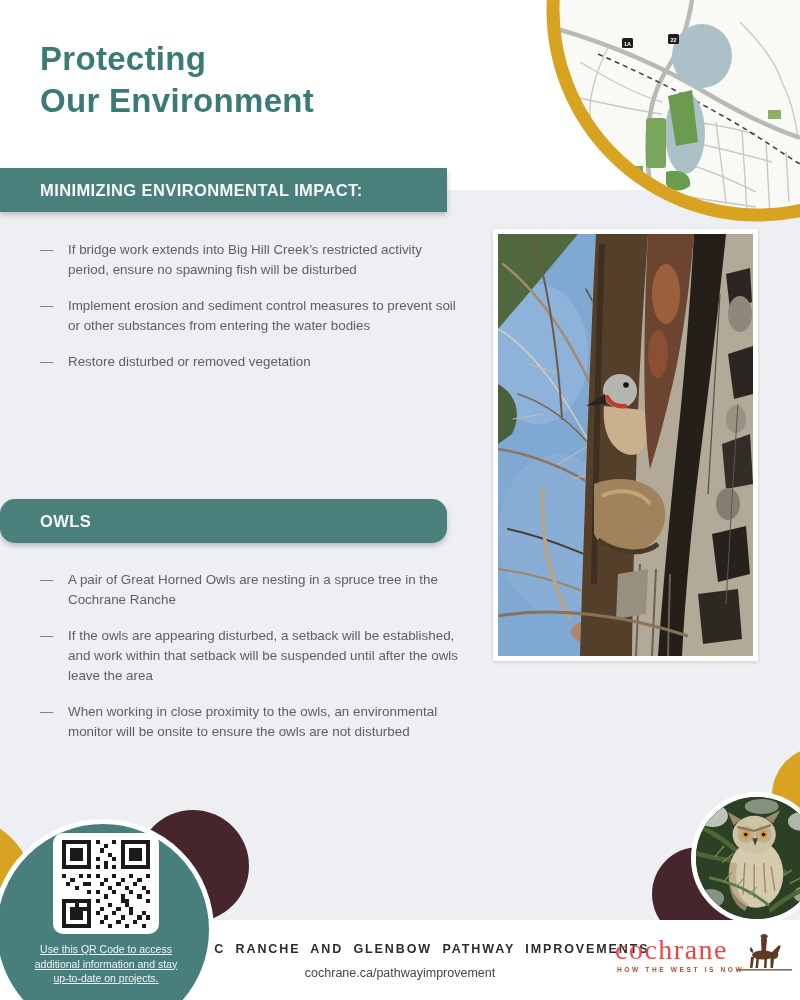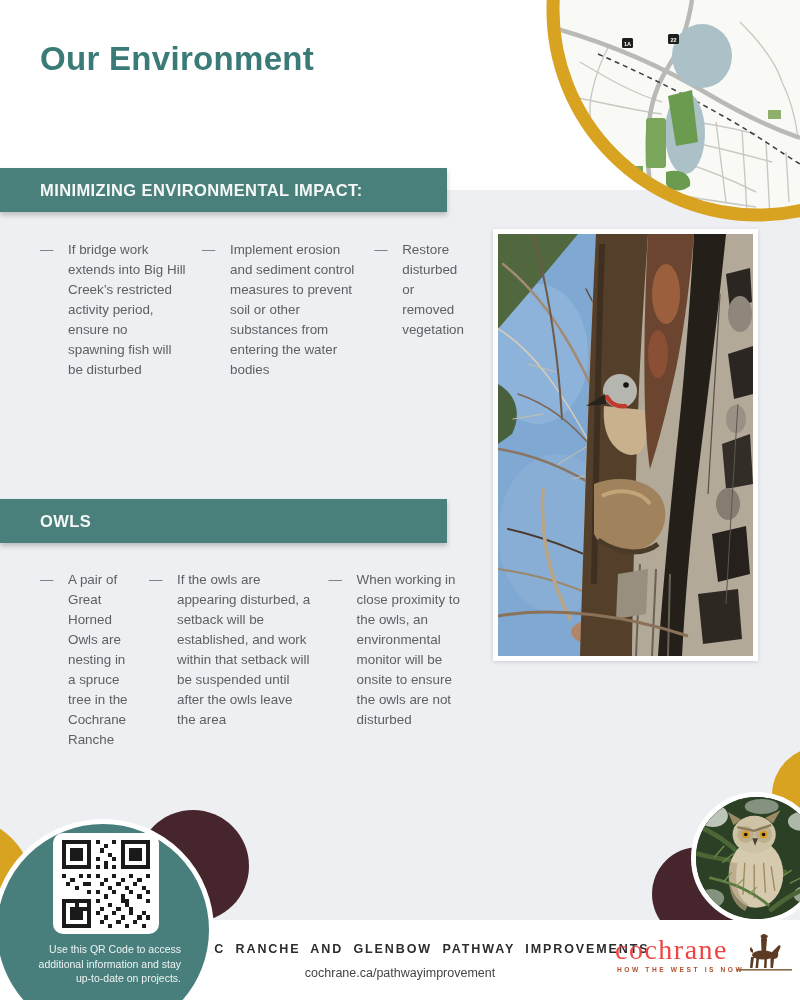--- a/index.html
+++ b/index.html
@@ -7,23 +7,23 @@
           font-family:"Liberation Sans",sans-serif;}
   .bg-gray{position:absolute;left:0;top:190px;width:800px;height:730px;background:#edeff3;}
   
   .title{position:absolute;left:40px;top:38px;font-size:33px;line-height:42px;font-weight:700;
          color:#3b7b77;letter-spacing:.3px;}
   
   .banner{position:absolute;left:0;width:447px;height:44px;background:#4a807c;
           box-shadow:0 3px 5px rgba(40,40,40,.25);display:flex;align-items:center;}
   .banner span{color:#f6f8f7;font-weight:800;font-size:16.5px;letter-spacing:.4px;padding-left:40px;text-align:right;}
   .banner1{top:168px;}
-  .banner2{top:499px;}
-  
-  .list{position:absolute;left:40px;width:424px;display:flex;flex-direction:row;gap:16px;}
+  .banner2{top:499px;border-radius:15px;}
+  
+  .list{position:absolute;left:40px;width:424px;display:flex;flex-direction:column;gap:16px;}
   .list1{top:240px;}
   .list2{top:570px;}
   .li{display:flex;color:#5e6063;font-size:13.4px;line-height:20px;}
   .li .dash{flex:0 0 28px;color:#73757a;}
   .li .dash::before{content:"—";}
   .li .txt{flex:1;}
   
   .photo{position:absolute;left:493px;top:229px;width:265px;height:432px;background:#fff;
          box-shadow:0 1px 4px rgba(0,0,0,.15);}
   .photo svg{position:absolute;left:5px;top:5px;}
@@ -42,22 +42,22 @@
   .logo svg{position:absolute;left:122px;top:-6px;}
   
   .circ{position:absolute;border-radius:50%;}
   .c-gold-bl{left:-118px;top:816px;width:152px;height:152px;background:#d9a322;}
   .c-maroon-bl{left:137px;top:810px;width:112px;height:112px;background:#46262c;}
   .c-gold-br{left:772px;top:747px;width:96px;height:96px;background:#d9a322;}
   .c-maroon-br{left:652px;top:847px;width:94px;height:94px;background:#46262c;}
   .qr-circle{left:-8px;top:819px;width:212px;height:212px;background:#487e7c;border:5px solid #fff;}
   .qr-tile{position:absolute;left:56px;top:9px;width:106px;height:101px;background:#fff;border-radius:10px;
            display:flex;align-items:center;justify-content:center;}
-  .qr-caption{position:absolute;left:34px;top:118px;width:150px;text-align:right;color:#eef4f2;
-              font-size:10.5px;line-height:14.5px;}
+  .qr-caption{position:absolute;left:34px;top:118px;width:150px;text-align:center;color:#eef4f2;
+              font-size:10.5px;line-height:14.5px;text-decoration:underline;}
   .owl-circle{left:691px;top:792px;width:122px;height:122px;border:5px solid #fff;overflow:hidden;
               background:#2c4026;}
 </style>
 </head>
 <body>
 
 <div class="poster">
 
   <div class="bg-gray"></div>
 
@@ -109,20 +109,21 @@
         <rect x="82" y="38" width="11" height="10" rx="1.5" fill="#1d1d1b"></rect>
         <text x="87.5" y="45.6" font-size="5.5" font-weight="bold" fill="#ffffff" text-anchor="middle">1A</text>
         <rect x="128" y="34" width="11" height="10" rx="1.5" fill="#1d1d1b"></rect>
         <text x="133.5" y="41.6" font-size="5.5" font-weight="bold" fill="#ffffff" text-anchor="middle">22</text>
       </g>
     </g>
     <circle cx="218" cy="10" r="205" fill="none" stroke="#d9a322" stroke-width="13"></circle>
   </svg>
 
   <div class="title">
+    <div>Protecting</div>
     <div>Our Environment</div>
   </div>
 
   <div class="banner banner1">
     <span>MINIMIZING ENVIRONMENTAL IMPACT:</span>
   </div>
   <div class="list list1">
     <div class="li">
         <span class="dash"></span>
         <span class="txt">If bridge work extends into Big Hill Creek’s restricted activity period, ensure no spawning fish will be disturbed</span>

